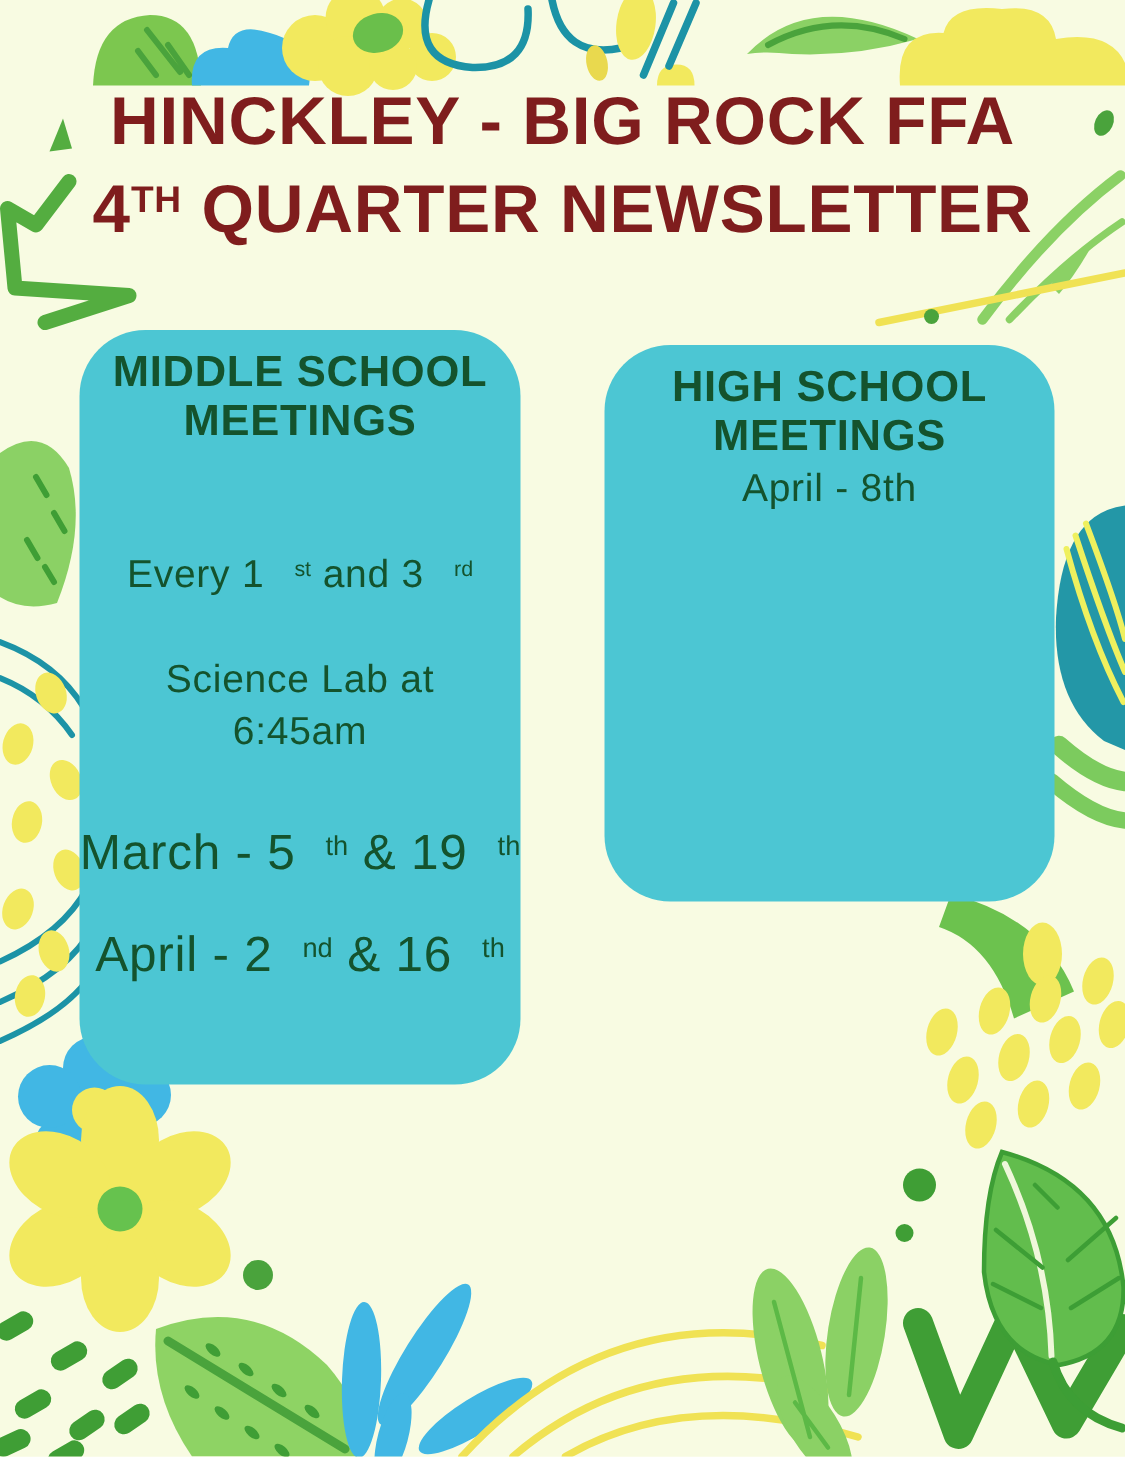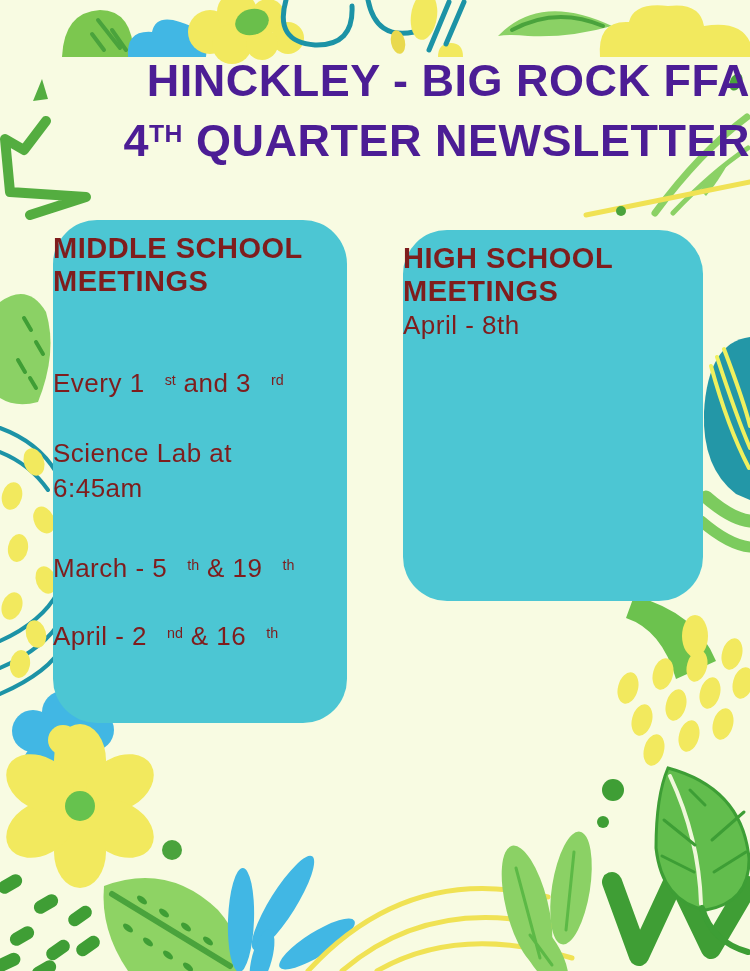--- a/index.html
+++ b/index.html
@@ -15,35 +15,36 @@
     position: absolute;
     inset: 0;
     z-index: 1;
     pointer-events: none;
   }
   .title-block {
     position: absolute;
     top: 54px;
     left: 0;
     width: 100%;
-    text-align: right;
+    text-align: center;
     z-index: 2;
-    color: #4c1d95;
+    color: #7f1d1d;
     font-weight: 700;
     letter-spacing: 0.5px;
   }
   .title-line { font-size: 45px; line-height: 53px; }
   .sp-lg { font-size: 0.55em; vertical-align: 0.55em; }
   .sp { font-size: 0.55em; vertical-align: 0.5em; letter-spacing: 0; margin-left: 20px; }
   .card {
     position: absolute;
     z-index: 2;
     background: #4cc6d3;
     border-radius: 44px;
-    color: #7f1d1d;
+    color: #14532d;
+    text-align: center;
   }
   .card-left  { left: 53px;  top: 220px; width: 294px; height: 503px; }
   .card-right { left: 403px; top: 230px; width: 300px; height: 371px; }
   .card h2 {
     margin: 0;
     padding-top: 12px;
     font-size: 29px;
     line-height: 33px;
     font-weight: 700;
     letter-spacing: 0.5px;
@@ -51,21 +52,21 @@
   .card .body {
     margin: 65px 0 0 0;
     font-size: 26px;
     line-height: 35px;
     letter-spacing: 0.5px;
     font-weight: 400;
   }
   .card-right .body { line-height: 33px; font-size: 25px; }
   .date-line {
     margin: 0;
-    font-size: 26px;
+    font-size: 33px;
     letter-spacing: 0.5px;
     line-height: 35px;
     font-weight: 400;
   }
   .mt-march { margin-top: 42px; }
   .mt-april { margin-top: 30px; }
   .mt-may   { margin-top: 28px; }
   .mt-hs-date { font-size: 26px; }
 </style>
 </head>

